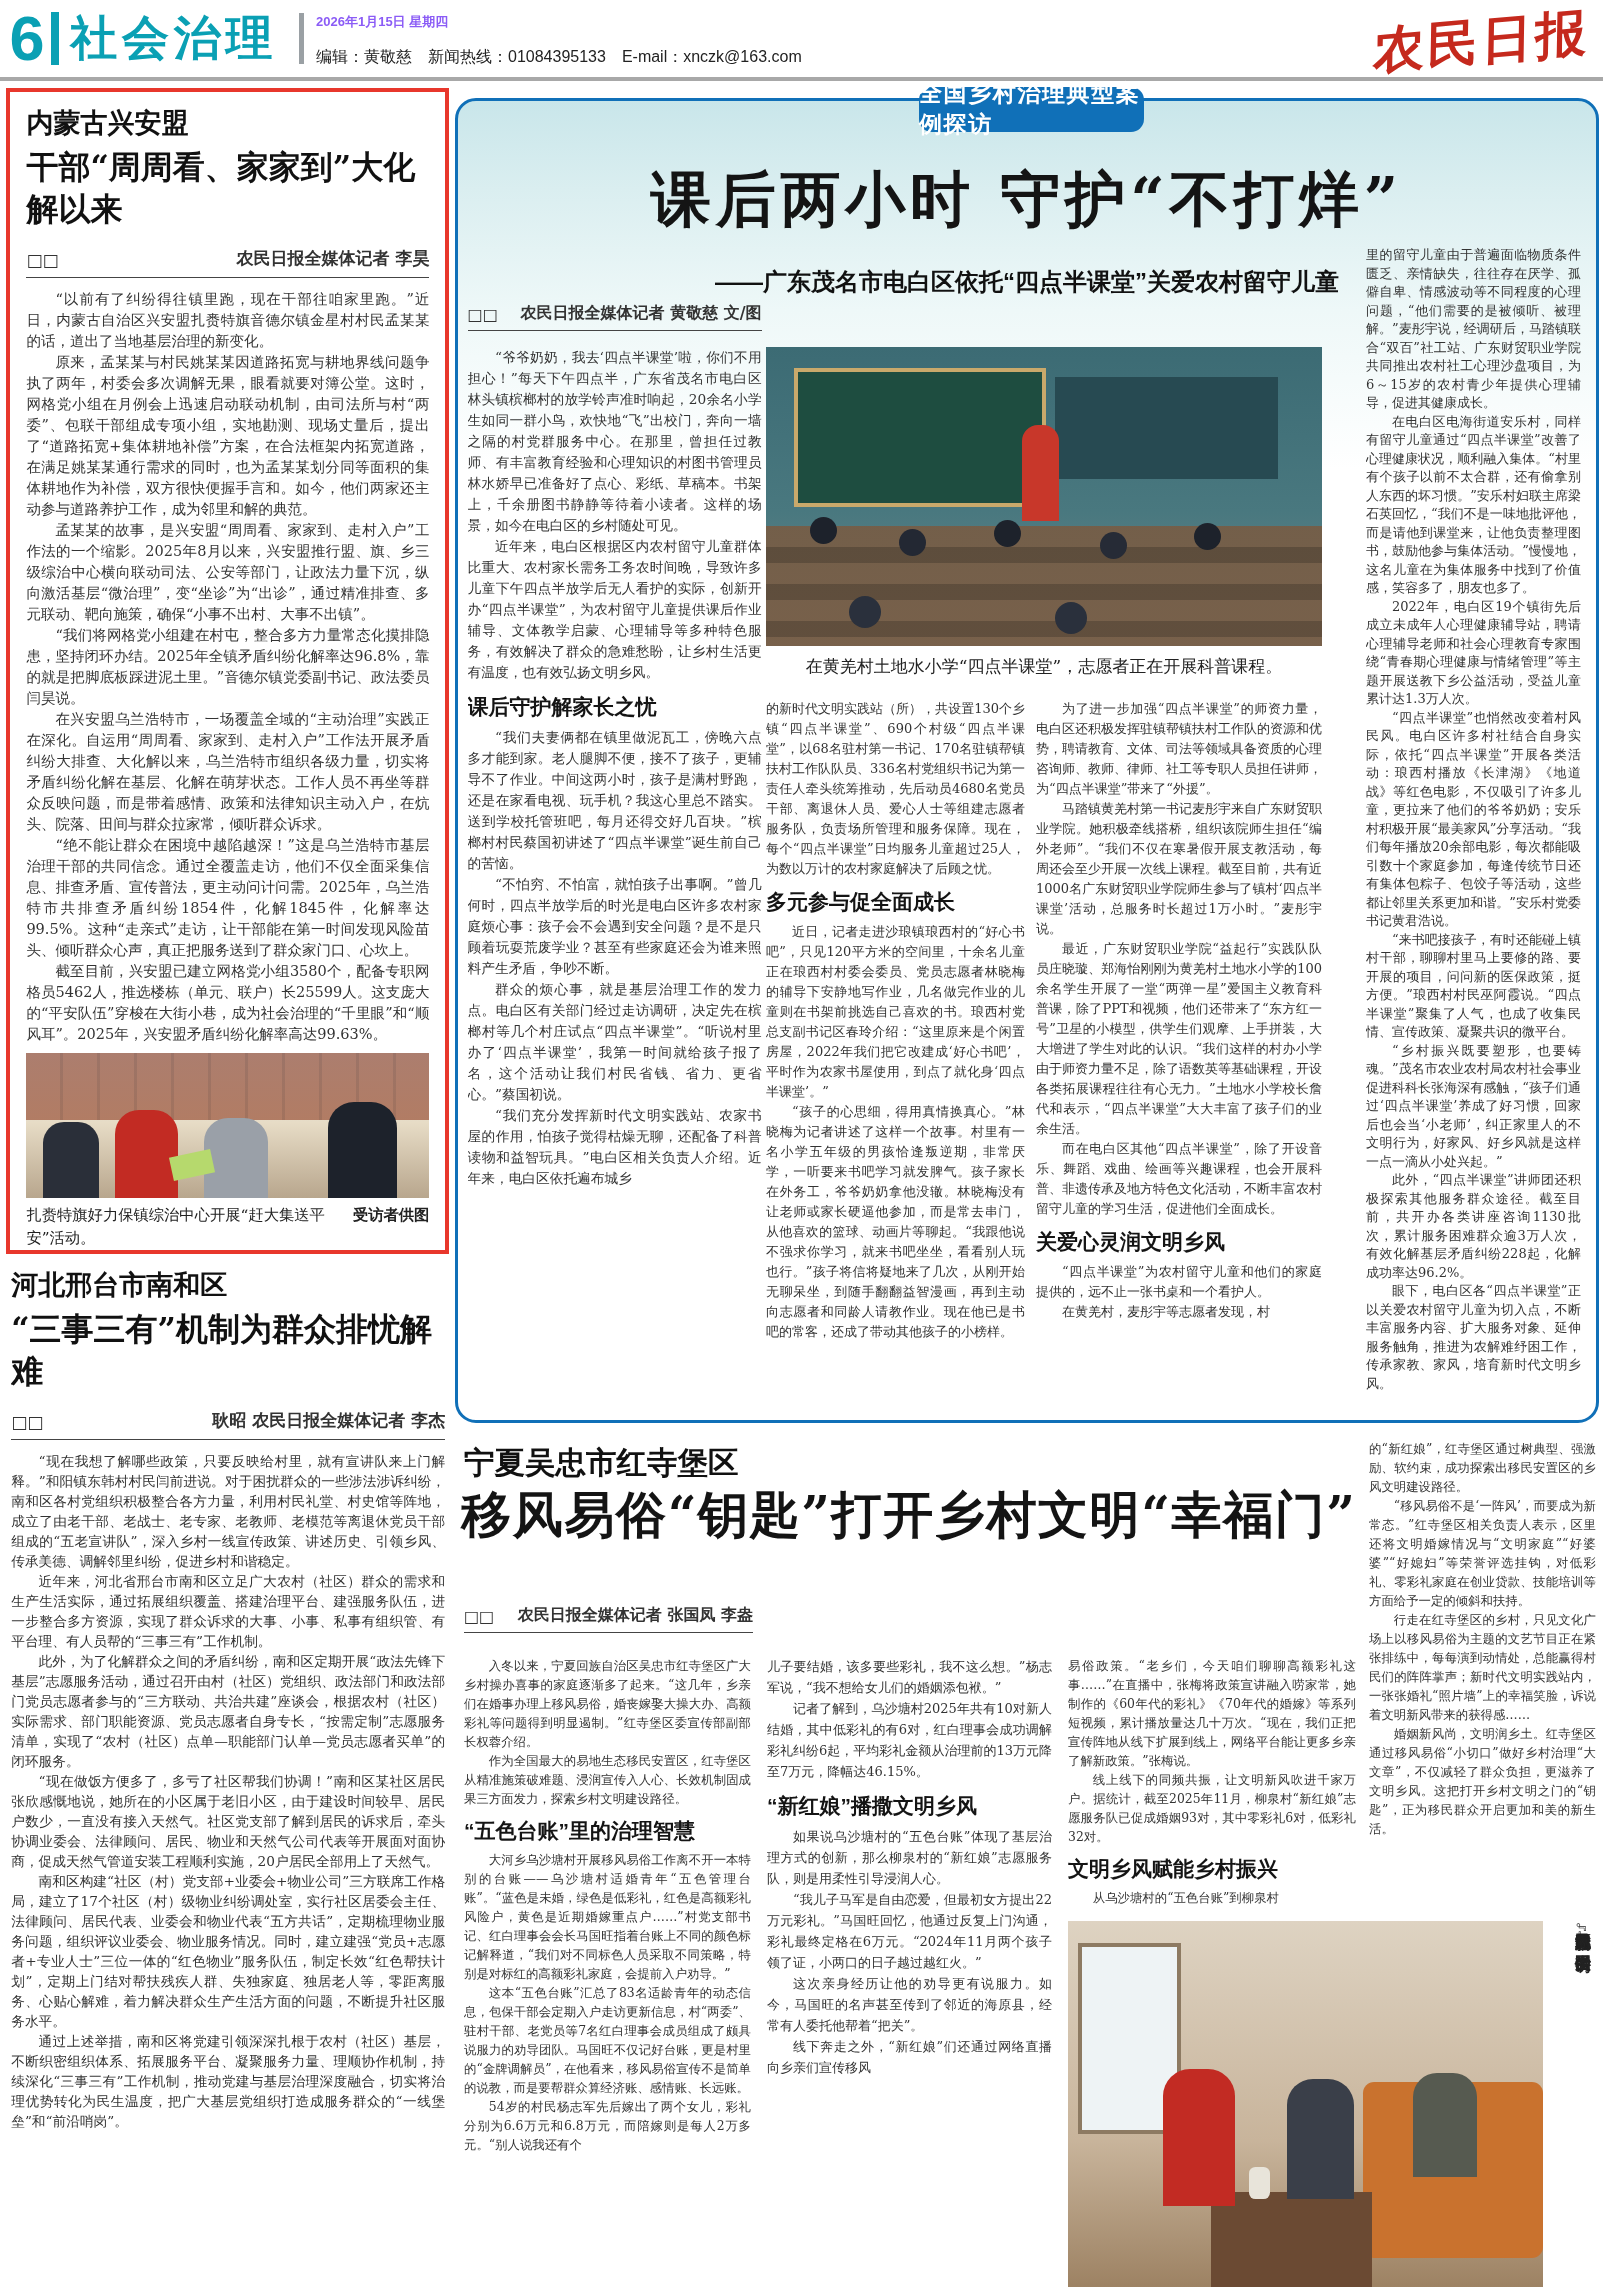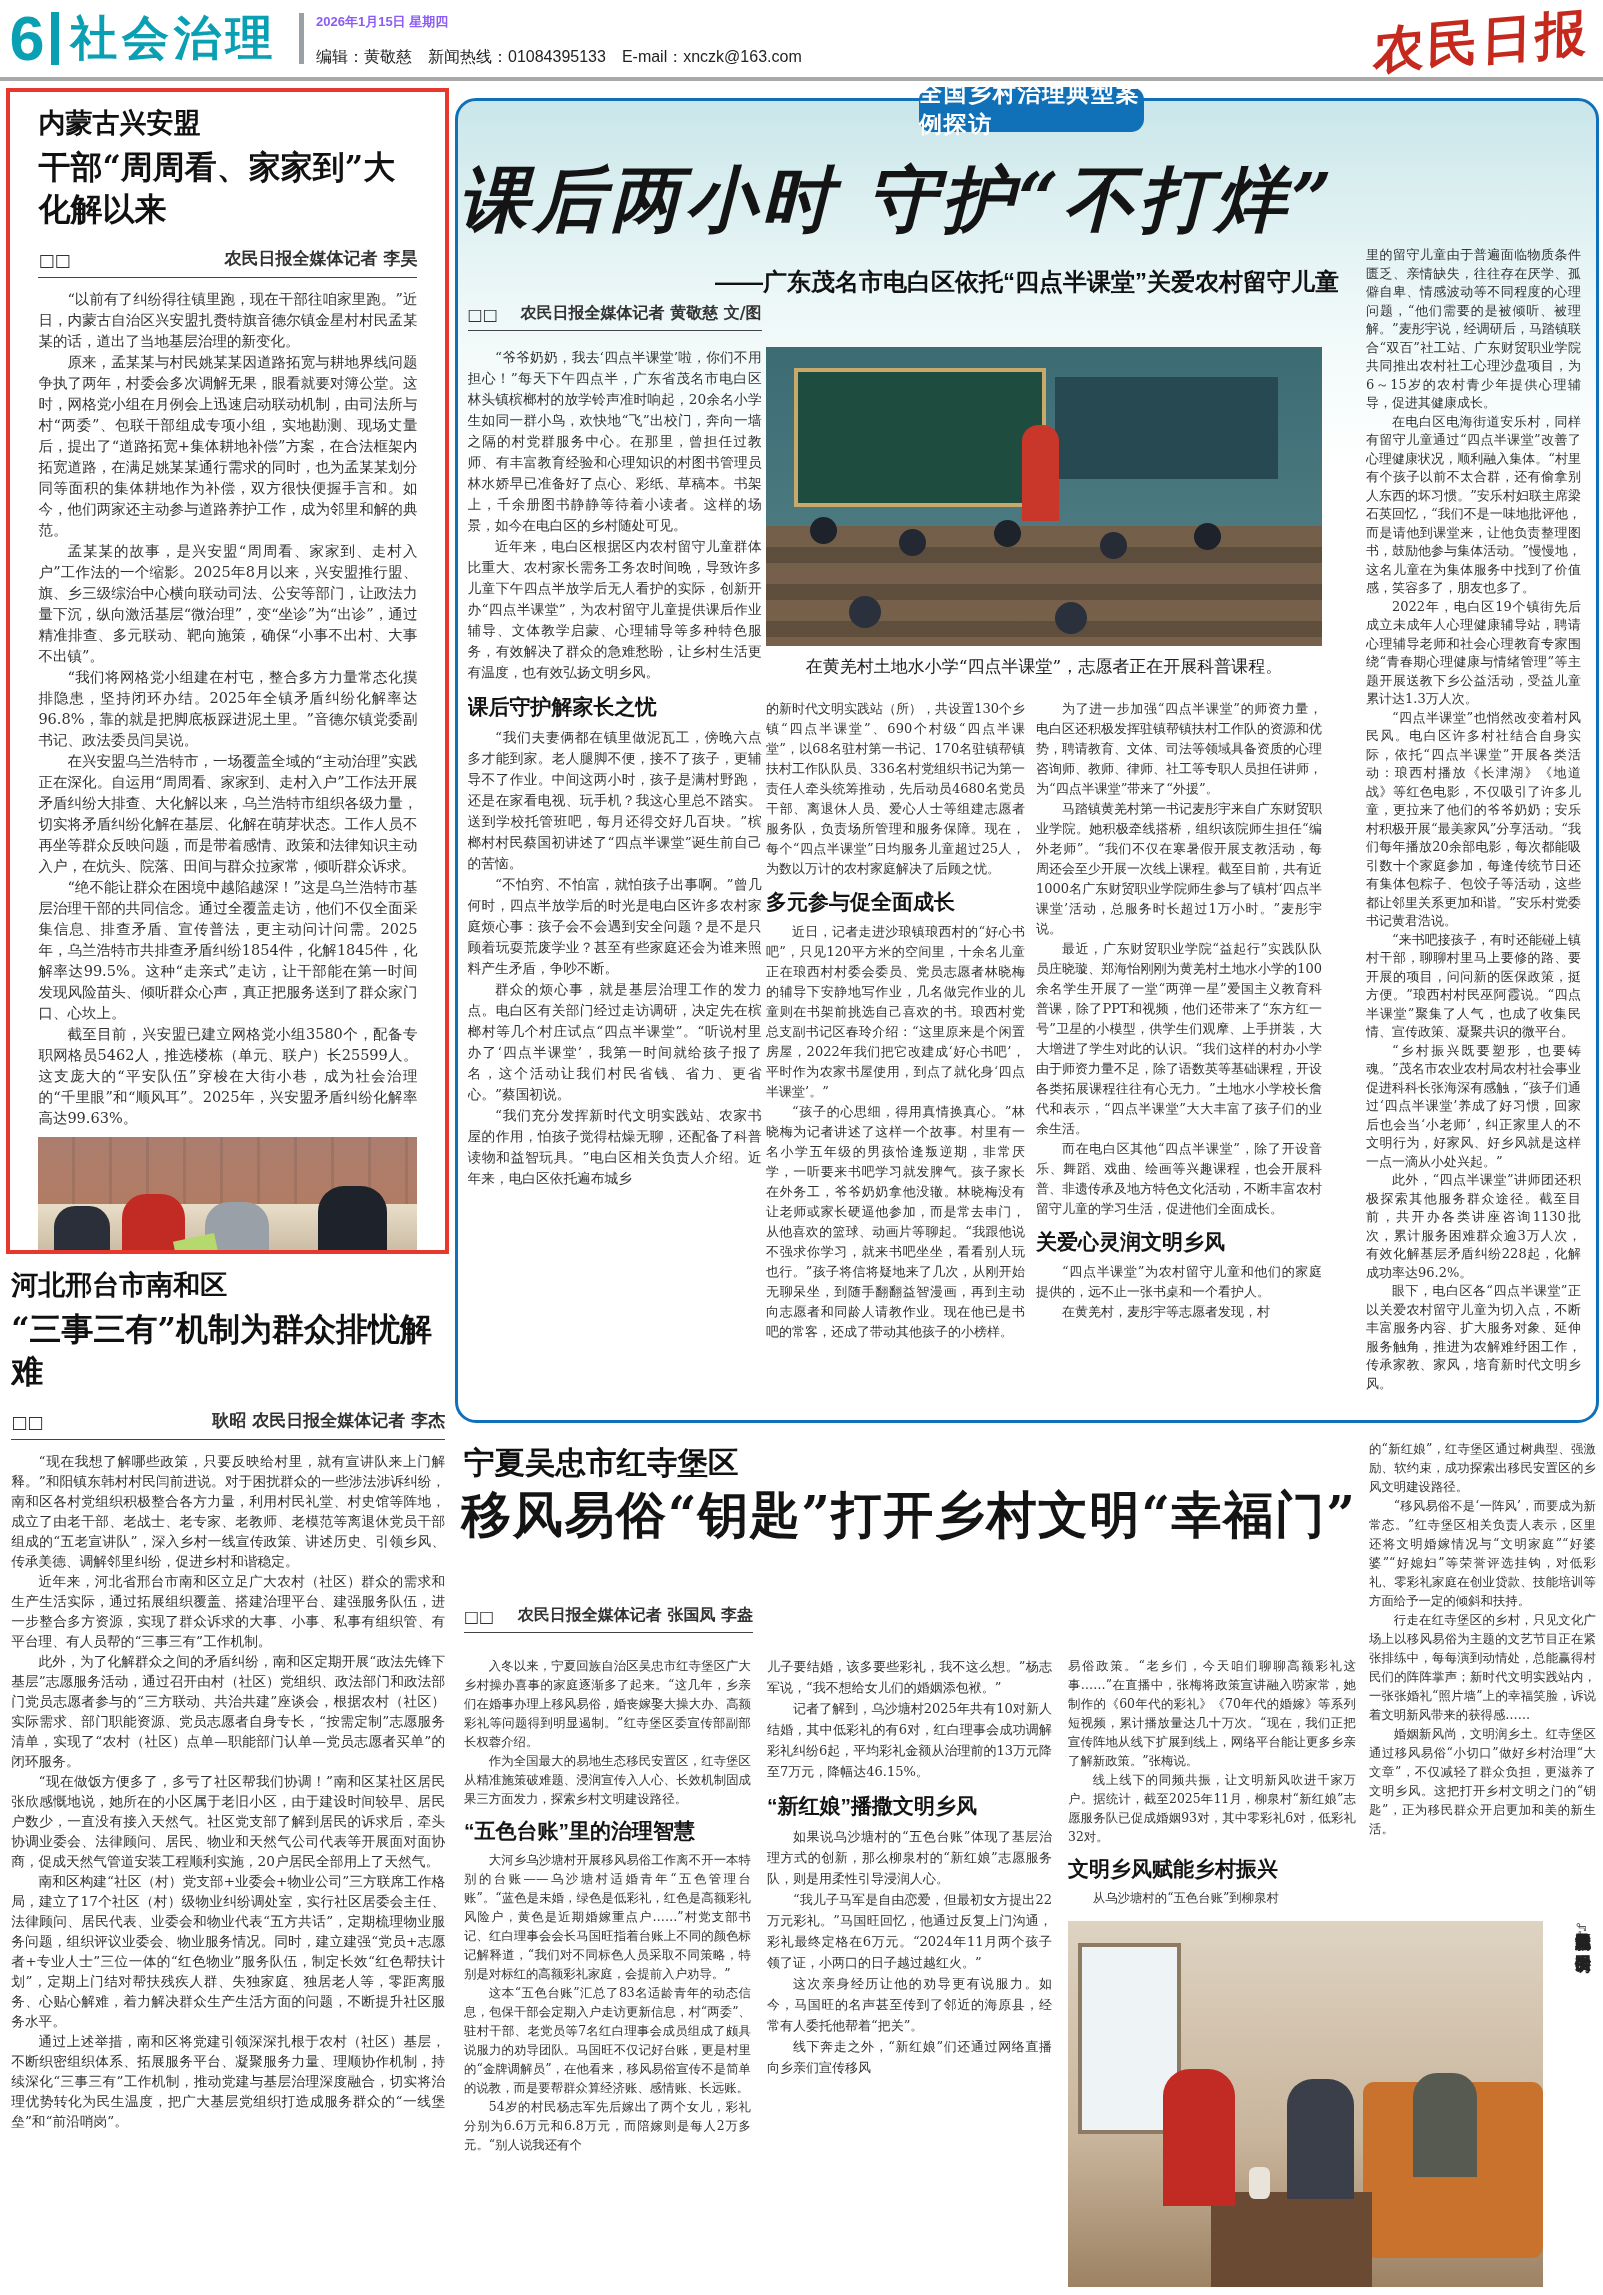--- a/index.html
+++ b/index.html
@@ -12,21 +12,21 @@
   .tealbar{width:8px;height:53px;background:#0aa0b4;margin:0 11.2px 0 6.4px;}
   .sectionname{font-family:"Liberation Sans",sans-serif;font-size:47px;font-weight:900;color:#0aa0b4;letter-spacing:4.8px;}
   .metabar{position:absolute;left:299px;top:13px;width:4.8px;height:51px;background:#9aa0a4;}
   .date{position:absolute;left:316px;top:13px;font-family:"Liberation Sans",sans-serif;font-size:13px;font-weight:bold;color:#8b5cf6;}
   .editorline{position:absolute;left:316px;top:47px;font-family:"Liberation Sans",sans-serif;font-size:16px;color:#222;}
   .masthead{position:absolute;right:14.5px;top:8px;font-size:51px;font-weight:bold;color:#c5291d;
             transform:rotate(-5deg) skewX(-6deg);letter-spacing:3.2px;}
   .toprule{position:absolute;left:0;top:77px;width:1604px;height:4px;background:#a8a8a8;}
   
   #a1{left:6.4px;top:88px;width:443px;height:1166px;border:4px solid #e8372c;box-sizing:border-box;
-      padding:13px 28px;overflow:hidden;background:#fff;}
+      padding:13px 16px;overflow:hidden;background:#fff;}
   .kicker{font-family:"Liberation Sans",sans-serif;font-size:27px;font-weight:900;color:#111;}
   .h-serif{font-size:32px;font-weight:600;color:#111;line-height:42px;margin-top:4.8px;}
   .bylinerow{display:flex;justify-content:space-between;align-items:flex-end;border-bottom:1.6px solid #444;
              padding-bottom:6.4px;margin-top:17.7px;font-size:17px;color:#333;}
   .bylinerow .nm{font-weight:bold;}
   .bodytext p{margin:0;text-indent:2em;text-align:justify;}
   #a1 .bodytext{margin-top:11.2px;font-size:14.5px;line-height:21px;color:#333;}
   .photo{position:relative;overflow:hidden;}
   #a1 .photo{margin-top:8px;height:145px;}
   .cap{font-size:15.3px;line-height:22.5px;color:#222;margin-top:6.4px;}
@@ -34,22 +34,22 @@
   
   #a2{left:11.2px;top:1267px;width:434px;height:1022px;overflow:hidden;}
   #a2 .bodytext{margin-top:11.2px;font-size:13.7px;line-height:20px;color:#333;}
   
   #mainbox{left:455px;top:98px;width:1144px;height:1325px;border:3.2px solid #1070b8;border-radius:21px;
            box-sizing:border-box;overflow:visible;
            background:linear-gradient(180deg,#c9e6ea 0px,#daeef0 88px,#eef8f8 209px,#ffffff 369px);}
   .tab{position:absolute;left:461px;top:-14.5px;width:225px;height:45px;background:#1070b8;color:#fff;
        border-radius:13px;display:flex;align-items:center;justify-content:center;
        font-family:"Liberation Sans",sans-serif;font-size:23px;font-weight:bold;letter-spacing:1.6px;}
-  .mtitle{position:absolute;left:0;top:56px;width:100%;font-size:71px;font-weight:900;
-          color:#141414;letter-spacing:4.8px;line-height:84px;font-style:italic;}
+  .mtitle{position:absolute;left:0;top:56px;width:100%;text-align:center;font-size:60px;font-weight:900;
+          color:#141414;letter-spacing:4.8px;line-height:84px;}
   .msub{position:absolute;left:0;top:165px;width:100%;text-align:center;
         font-family:"Liberation Sans",sans-serif;font-size:24px;font-weight:bold;color:#111;}
   .mbyline{position:absolute;left:9.6px;top:202px;width:294px;}
   .mbyline .bylinerow{margin-top:0;font-size:16px;}
   .colx{position:absolute;overflow:hidden;text-align:justify;color:#333;}
   .colx p{margin:0;text-indent:2em;text-align:justify;}
   .colx p.noind{text-indent:0;}
   .colsub{font-family:"Liberation Sans",sans-serif;font-size:21px;font-weight:900;color:#141414;
           text-align:center;text-indent:0 !important;margin:13px 0 9.6px 0 !important;}
   #mcol1{left:9.6px;top:246px;width:294px;height:1055px;font-size:13.7px;line-height:21px;}

